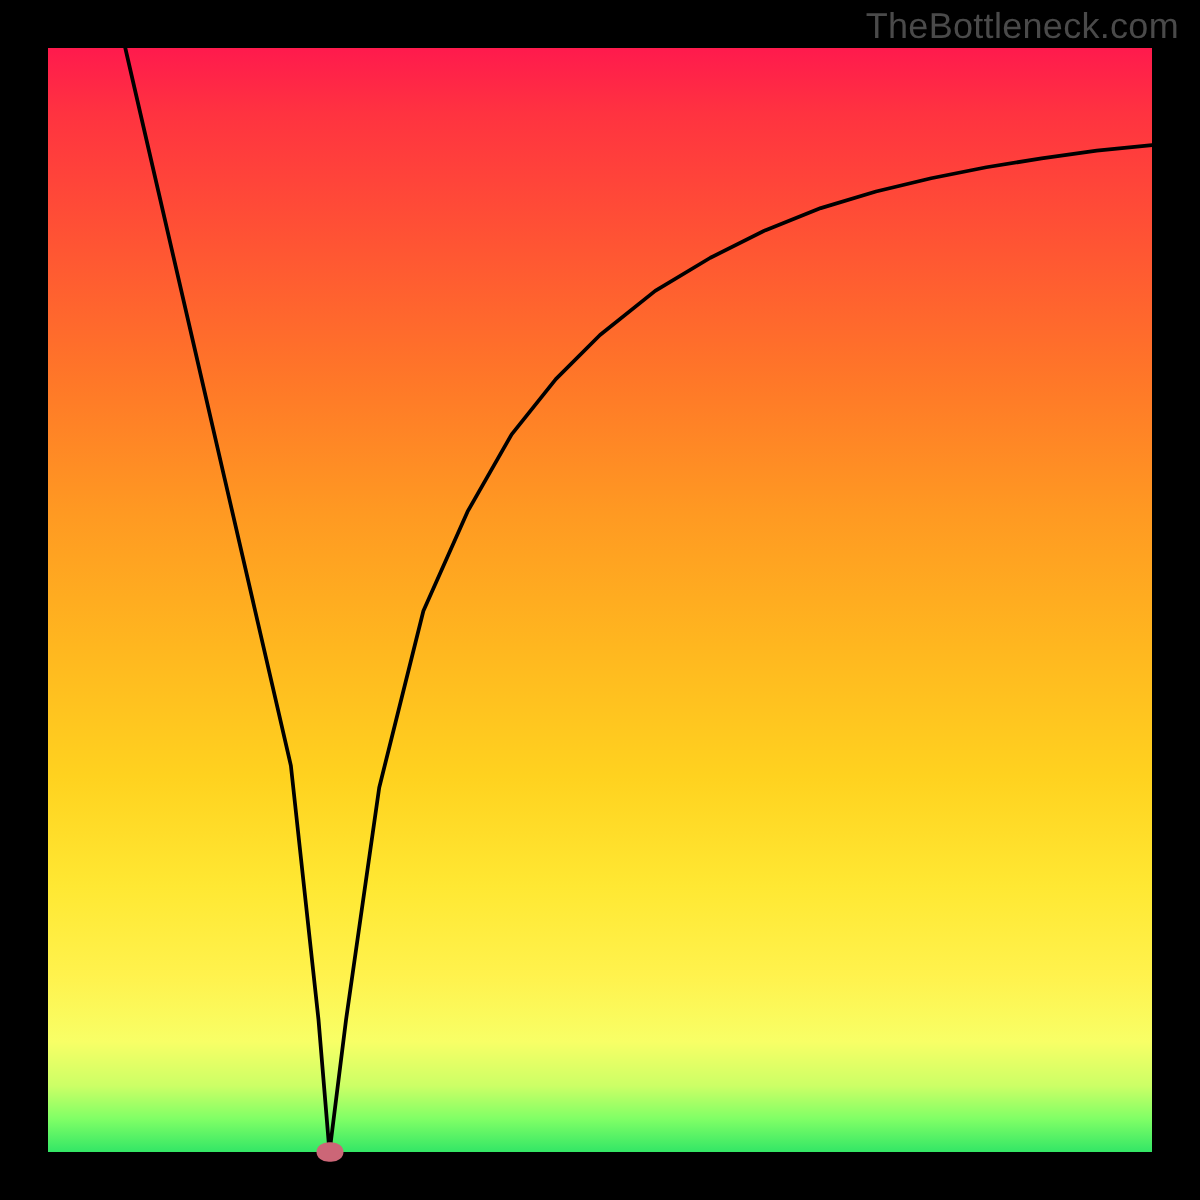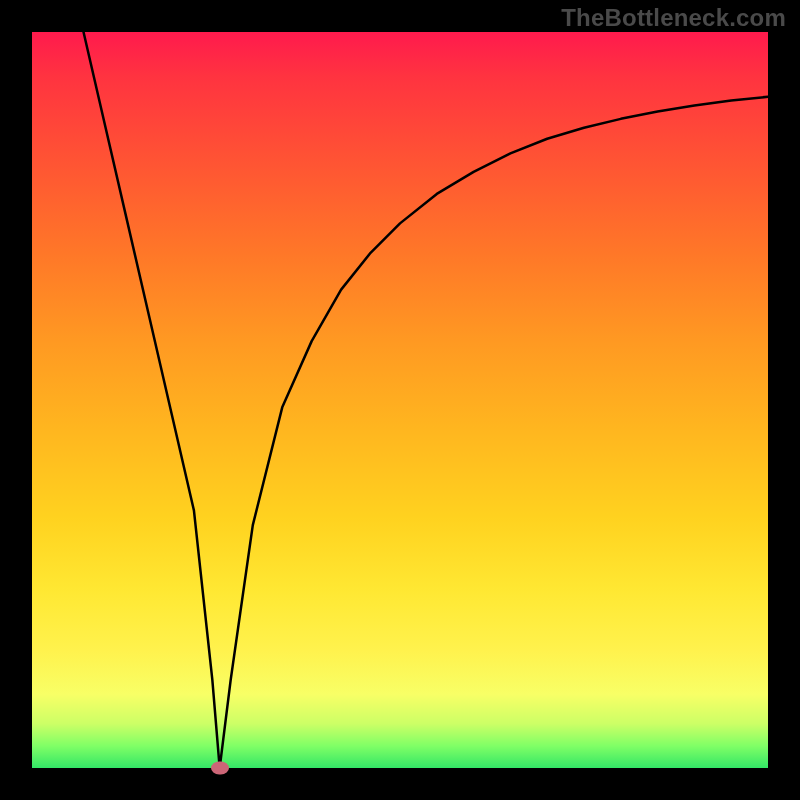--- a/index.html
+++ b/index.html
@@ -10,21 +10,21 @@
     position: relative;
     font-family: Arial, Helvetica, sans-serif;
     overflow: hidden;
   }
   .watermark {
     position: absolute;
     top: 4px;
     right: 14px;
     color: #4a4a4a;
     font-size: 24px;
-    font-weight: 700;
+    font-weight: 400;
     z-index: 10;
     letter-spacing: 0.2px;
   }
   .plot-area {
     position: absolute;
     left: 32px;
     top: 32px;
     width: 736px;
     height: 736px;
     background: linear-gradient(

